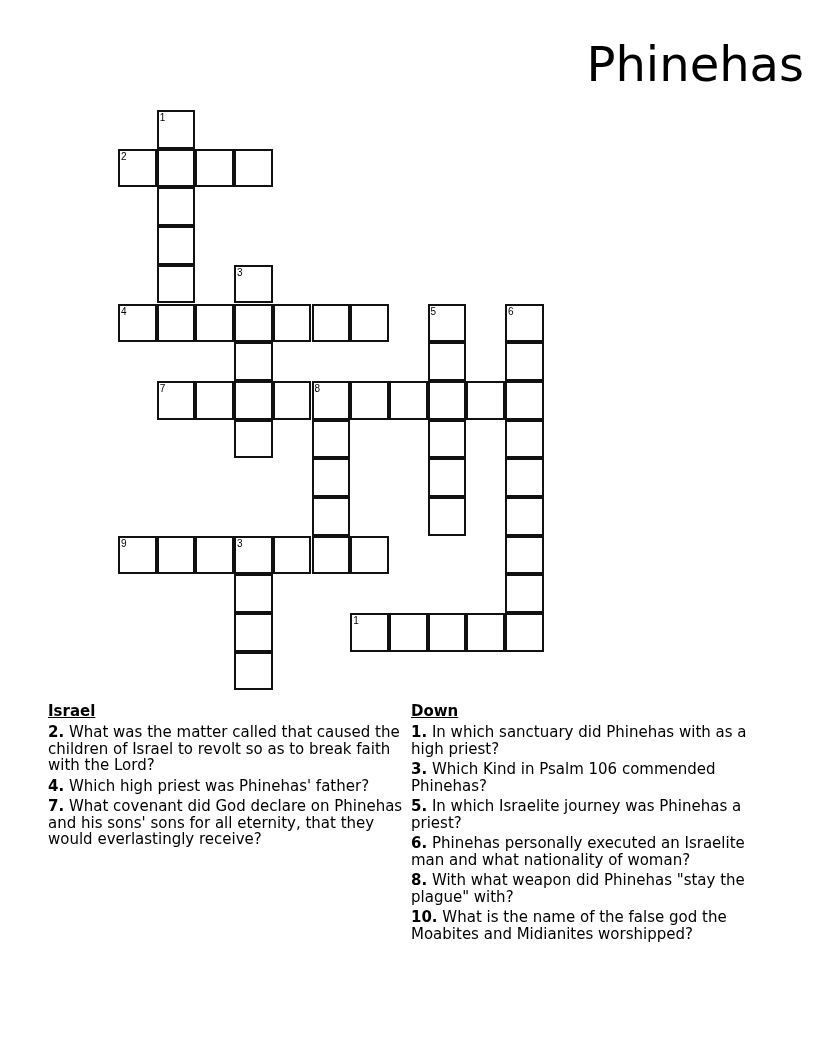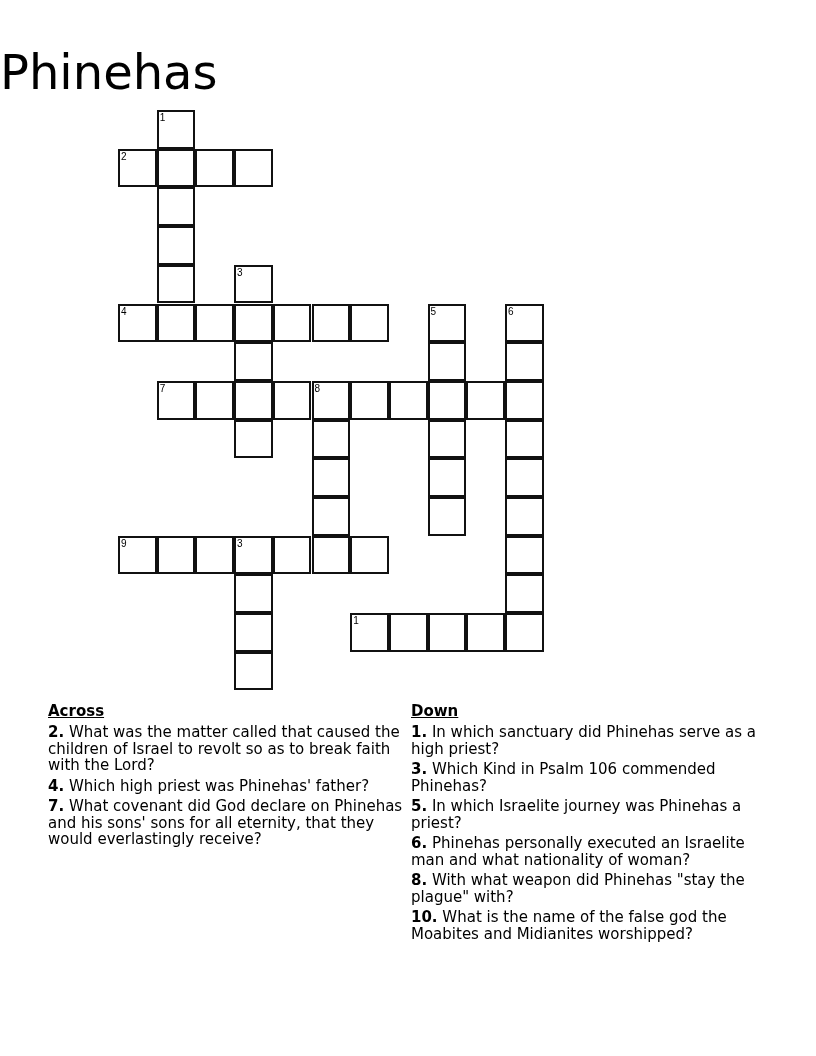--- a/index.html
+++ b/index.html
@@ -1,17 +1,17 @@
 <!DOCTYPE html>
 <html><head>
 <meta charset="utf-8">
 <style>
   html, body { margin:0; padding:0; background:#ffffff; }
   body { width:816px; height:1056px; position:relative; overflow:hidden; font-family:"DejaVu Sans", sans-serif; color:#000; }
-  .title { position:absolute; left:0; top:34px; width:804px; text-align:left; font-size:48px; line-height:60px; font-family:"DejaVu Sans", sans-serif;margin-top:8px; }
+  .title { position:absolute; left:0; top:34px; width:804px; text-align:right; font-size:48px; line-height:60px; font-family:"DejaVu Sans", sans-serif; }
   .grid { position:absolute; left:0; top:0; width:816px; height:700px; }
   .cell { position:absolute; width:38.7px; height:38.7px; box-sizing:border-box; border:2px solid #111; background:#fff; }
   .cell .num { position:absolute; left:1px; top:0px; font-size:10px; line-height:11px; font-family:"Liberation Sans", sans-serif; }
   .clues { position:absolute; top:702px; font-size:15px; line-height:16.5px; }
   .clues.across { left:48px; width:360px; }
   .clues.down { left:411px; width:360px; }
   .clues h3 { margin:0 0 4px 0; font-size:15px; font-weight:bold; text-decoration:underline; line-height:18px; }
   .clue { margin:0 0 4px 0; }
   .clue b { font-weight:bold; }
 </style>
@@ -97,27 +97,27 @@
     <div class="cell" style="left: 234.1px; top: 651.8px;"></div>
     <div class="cell" style="left: 350.2px; top: 613.1px;">
       <span class="num">1</span>
     </div>
     <div class="cell" style="left: 388.9px; top: 613.1px;"></div>
     <div class="cell" style="left: 427.6px; top: 613.1px;"></div>
     <div class="cell" style="left: 466.3px; top: 613.1px;"></div>
   </div>
 
 <div class="clues across">
-  <h3>Across</h3>
+  <h3>Israel</h3>
   <div class="clue"><b>2.</b> <span>What was the matter called that caused the children of Israel to revolt so as to break faith with the Lord?</span></div>
   <div class="clue"><b>4.</b> <span>Which high priest was Phinehas' father?</span></div>
   <div class="clue"><b>7.</b> <span>What covenant did God declare on Phinehas and his sons' sons for all eternity, that they would everlastingly receive?</span></div>
 </div>
 
 <div class="clues down">
   <h3>Down</h3>
-  <div class="clue"><b>1.</b> <span>In which sanctuary did Phinehas serve as a high priest?</span></div>
+  <div class="clue"><b>1.</b> <span>In which sanctuary did Phinehas with as a high priest?</span></div>
   <div class="clue"><b>3.</b> <span>Which Kind in Psalm 106 commended Phinehas?</span></div>
   <div class="clue"><b>5.</b> <span>In which Israelite journey was Phinehas a priest?</span></div>
   <div class="clue"><b>6.</b> <span>Phinehas personally executed an Israelite man and what nationality of woman?</span></div>
   <div class="clue"><b>8.</b> <span>With what weapon did Phinehas "stay the plague" with?</span></div>
   <div class="clue"><b>10.</b> <span>What is the name of the false god the Moabites and Midianites worshipped?</span></div>
 </div>
 
 </body></html>

